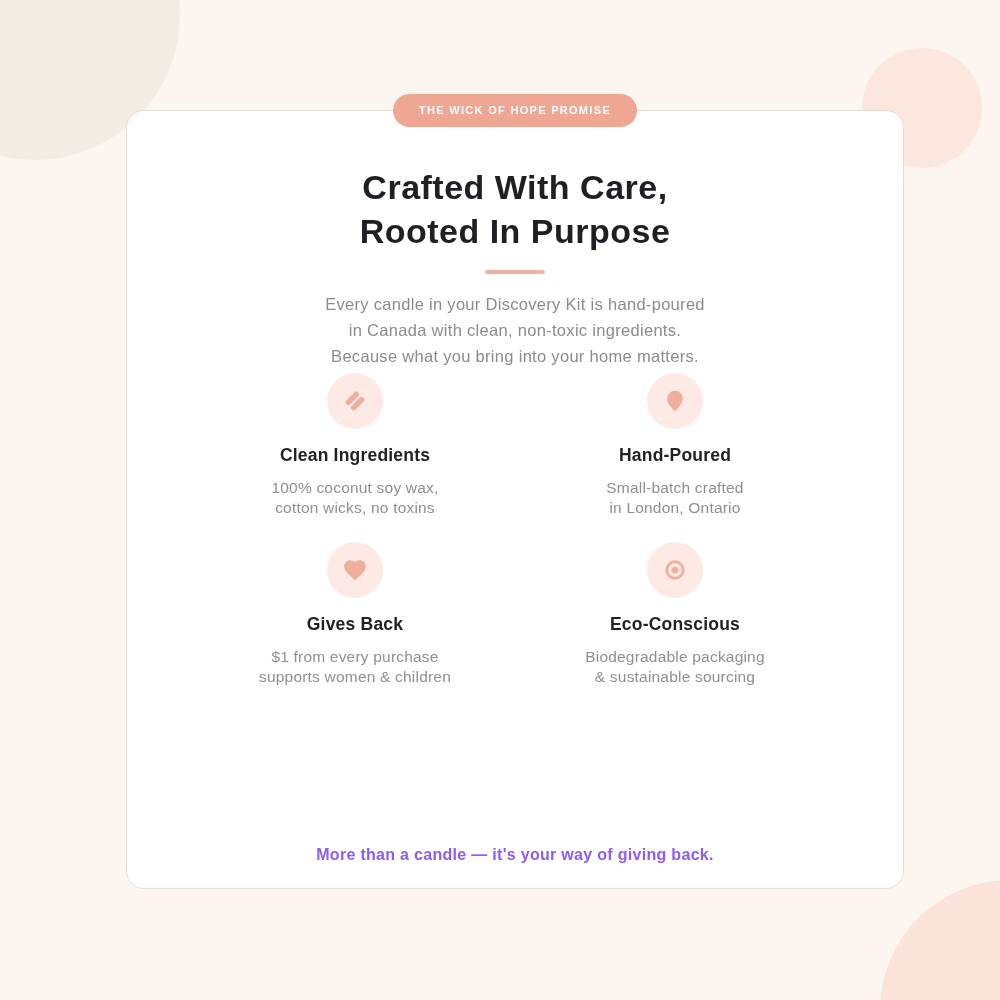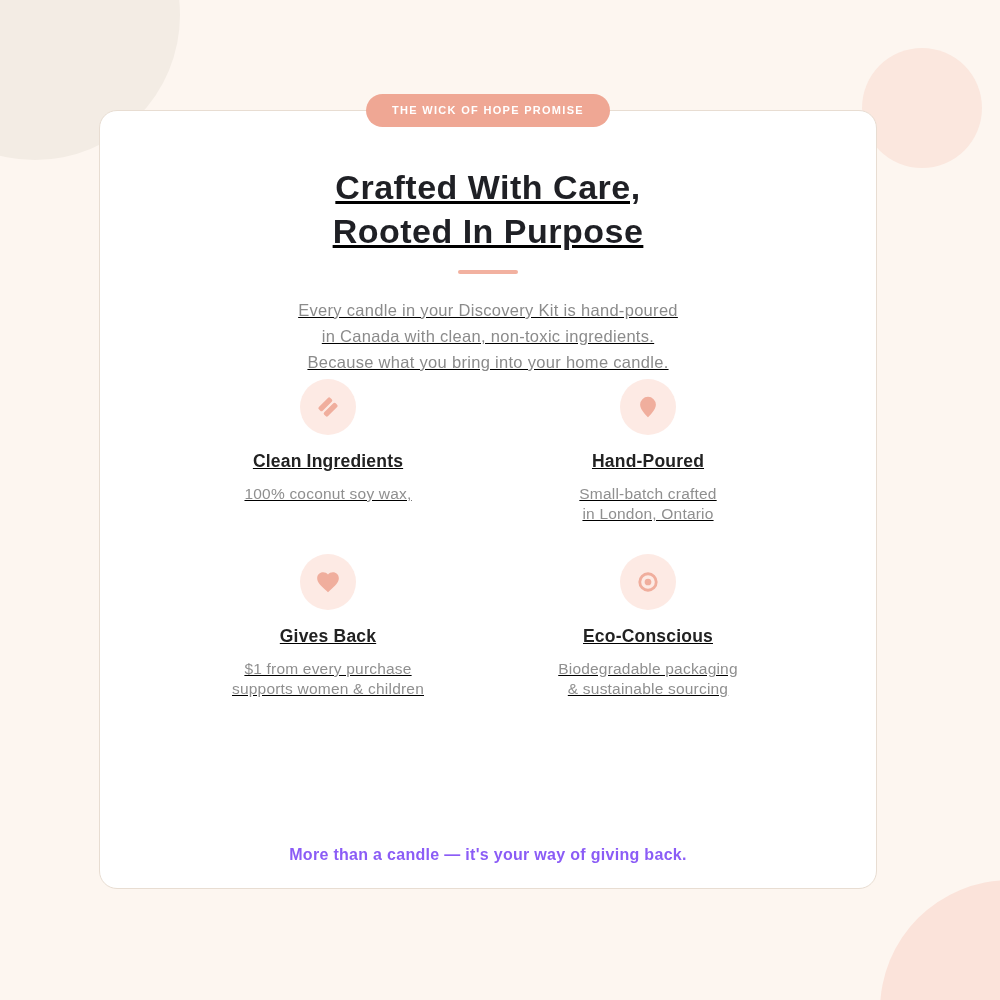--- a/index.html
+++ b/index.html
@@ -11,27 +11,26 @@
     overflow: hidden;
     -webkit-font-smoothing: antialiased;
   }
   .bg-circle { position: absolute; border-radius: 50%; }
   .circle-cream-tl { width: 290px; height: 290px; left: -110px; top: -130px; background: #f3ece4; }
   .circle-pink-tr  { width: 120px; height: 120px; left: 862px; top: 48px;  background: #fbe7de; }
   .circle-pink-br  { width: 260px; height: 260px; left: 880px; top: 880px; background: #fbe3da; }
 
   .promise-card {
     position: absolute;
-    left: 99px; top: 110px;
+    left: 126px; top: 110px;
     width: 778px; height: 779px;
     background: #ffffff;
     border: 1px solid #e8ddd2;
     border-radius: 18px;
     text-align: center;
-    text-decoration: underline;
   }
   .badge-pill {
     position: absolute;
     top: -17px; left: 50%;
     transform: translateX(-50%);
     background: #efa794;
     color: #ffffff;
     font-size: 11px;
     font-weight: bold;
     letter-spacing: 1.3px;
@@ -50,32 +49,32 @@
     color: #1f2025;
     text-align: center;
   }
   .heading-divider {
     width: 60px; height: 4px;
     background: #f2b1a0;
     border-radius: 2px;
     margin: 17px auto 0;
   }
   .intro-text {
-    margin-top: 23px;
+    margin-top: 17px;
     font-size: 16.5px;
     line-height: 26px;
     color: #8b8b8b;
     letter-spacing: 0.3px;
   }
   .features-grid {
     width: 640px;
     margin: 4px auto 0;
     display: grid;
     grid-template-columns: 320px 320px;
-    row-gap: 30px;
+    row-gap: 24px;
   }
   .feature { text-align: center; }
   .feature-icon-circle {
     width: 56px; height: 56px;
     border-radius: 50%;
     background: #fdeae4;
     margin: 0 auto;
     display: flex;
     align-items: center;
     justify-content: center;
@@ -119,37 +118,38 @@
   <h1 class="card-heading">
     <span style="display:block">Crafted With Care,</span>
     <span style="display:block">Rooted In Purpose</span>
   </h1>
 
   <div class="heading-divider"></div>
 
   <p class="intro-text">
     <span style="display:block">Every candle in your Discovery Kit is hand-poured</span>
     <span style="display:block">in Canada with clean, non-toxic ingredients.</span>
-    <span style="display:block">Because what you bring into your home candle.</span>
+    <span style="display:block">Because what you bring into your home matters.</span>
   </p>
 
   <div class="features-grid">
 
     <div class="feature">
       <div class="feature-icon-circle">
         <svg width="26" height="26" viewBox="0 0 24 24">
           <g transform="rotate(-45 12 12)" fill="#f0ae9d">
             <rect x="4.5" y="6" width="15" height="5" rx="1.6"></rect>
             <rect x="4.5" y="13" width="15" height="5" rx="1.6"></rect>
           </g>
         </svg>
       </div>
       <div class="feature-title">Clean Ingredients</div>
       <div class="feature-desc">
         <span style="display:block">100% coconut soy wax,</span>
+        <span style="display:block">cotton wicks, no toxins</span>
       </div>
     </div>
 
     <div class="feature">
       <div class="feature-icon-circle">
         <svg width="26" height="26" viewBox="0 0 24 24">
           <path fill="#f0ae9d" d="M12 2.6a7.3 7.3 0 0 1 7.3 7.3c0 4.9-7.3 11.5-7.3 11.5S4.7 14.8 4.7 9.9A7.3 7.3 0 0 1 12 2.6z"></path>
         </svg>
       </div>
       <div class="feature-title">Hand-Poured</div>

